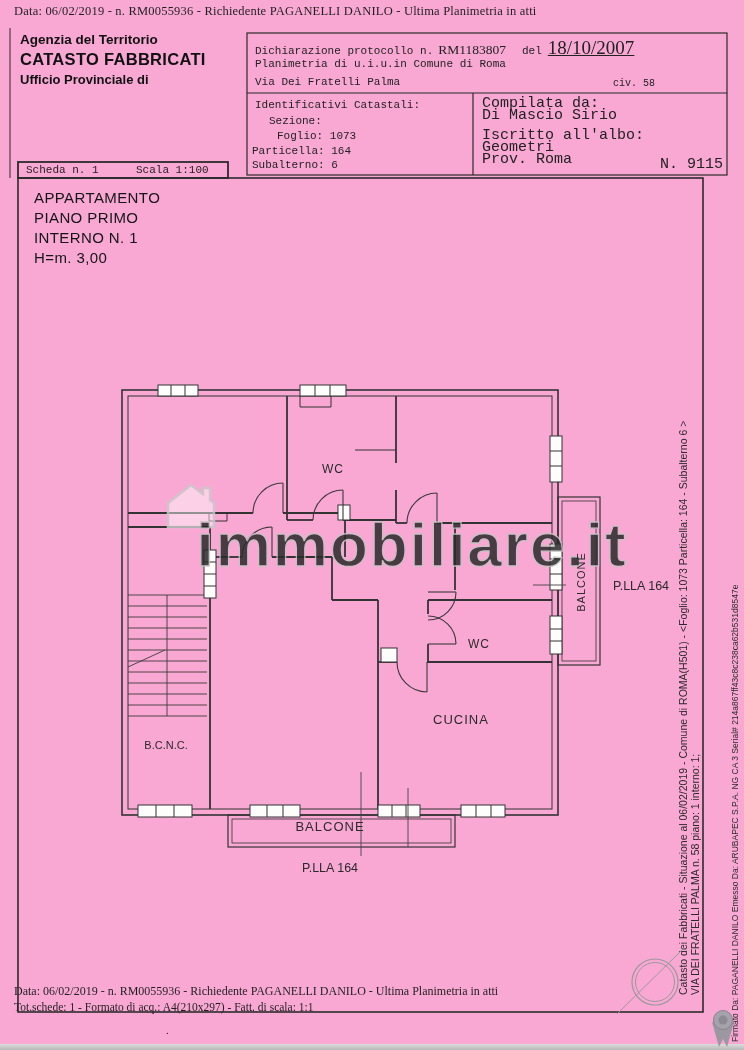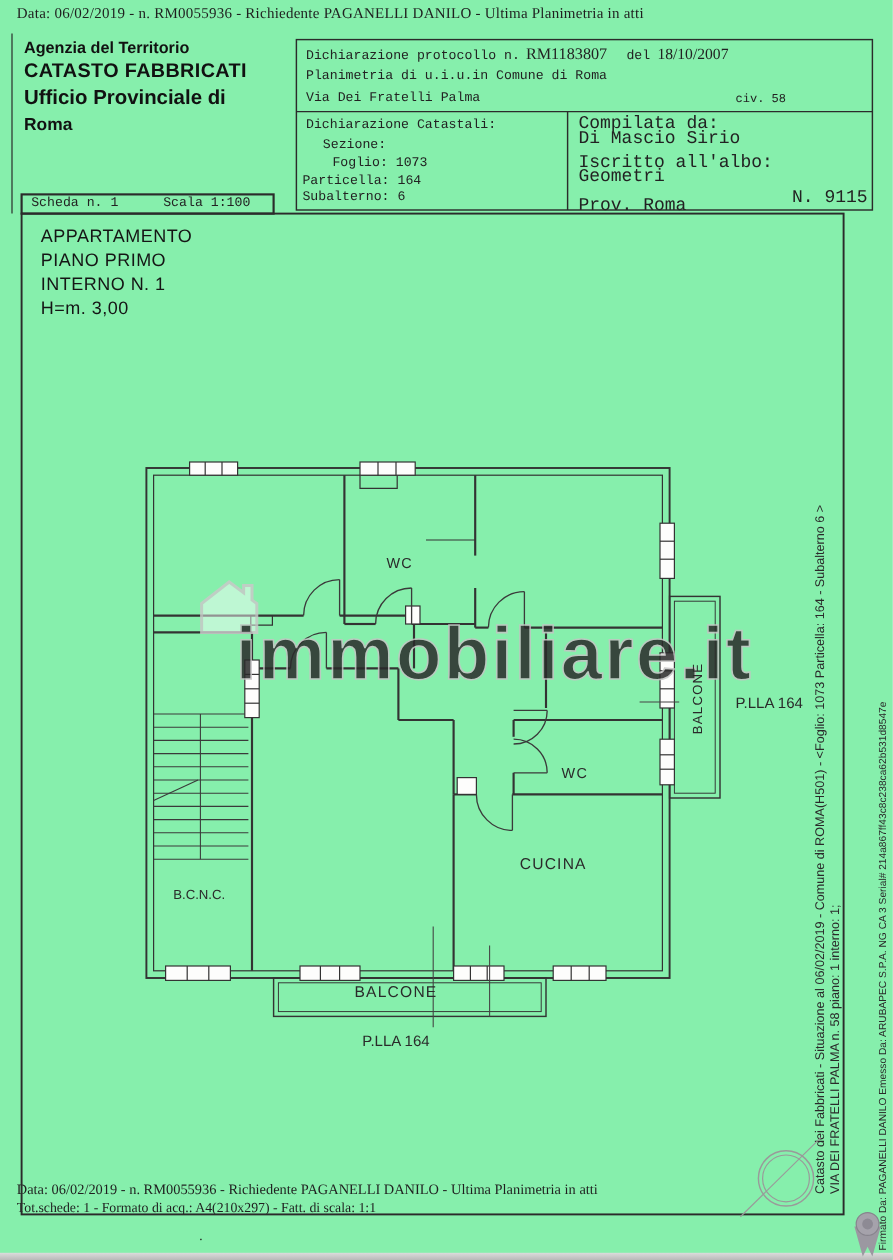--- a/index.html
+++ b/index.html
@@ -1,29 +1,29 @@
 <!DOCTYPE html>
 <html><head>
 <meta charset="utf-8">
 <style>
   html,body{margin:0;padding:0;background:#e8e8e8;}
-  .page{position:relative;width:744px;height:1050px;background:#86efac;overflow:hidden;
+  .page{position:relative;width:744px;height:1050px;background:#f9a8d4;overflow:hidden;
         font-family:"Liberation Sans",sans-serif;color:#222;}
   .abs{position:absolute;}
   .serif{font-family:"Liberation Serif",serif;}
   .mono{font-family:"Liberation Mono",monospace;}
   .top-line{top:4px;left:14px;font-size:12.5px;color:#1f1f1f;letter-spacing:.2px;}
   .agency{top:32px;left:20px;width:218px;text-align:left;font-weight:bold;color:#111;}
   .agency .l1{font-size:13.5px;}
   .agency .l2{font-size:16.5px;margin-top:3px;letter-spacing:.3px;}
-  .agency .l3{font-size:17px;margin-top:3px;}
+  .agency .l3{font-size:13px;margin-top:3px;}
   .agency .l4{font-size:14.5px;margin-top:4px;}
   .decl-row{position:absolute;white-space:nowrap;}
   .proto{font-family:"Liberation Serif",serif;font-size:13.5px;margin-left:5px;}
-  .dt{font-family:"Liberation Serif",serif;font-size:13px;margin-left:6px;}
+  .dt{font-family:"Liberation Serif",serif;font-size:19px;margin-left:6px;text-decoration:underline;}
   .dellbl{margin-left:16px;}
   .cad{font-size:11px;line-height:15px;}
   .comp{font-size:15px;line-height:12px;}
   .sheet{top:164px;font-size:11px;}
   .apt{left:34px;top:188px;font-size:15px;line-height:20px;letter-spacing:.4px;color:#151515;}
   .foot1{left:14px;top:984px;font-size:12px;color:#1f1f1f;}
   .foot2{left:14px;top:1001px;font-size:11.5px;color:#1f1f1f;}
   .dot{left:166px;top:1024px;font-size:11px;}
   .graybar{left:0;top:1044px;width:744px;height:6px;background:linear-gradient(#dcdcdc,#b9b9b9);}
   svg.overlay{position:absolute;left:0;top:0;z-index:5;pointer-events:none;}
@@ -34,46 +34,45 @@
 <body>
 
 <div class="page">
 
   <div class="abs top-line serif">Data: 06/02/2019 -  n. RM0055936 - Richiedente PAGANELLI DANILO - Ultima Planimetria in atti</div>
 
   <div class="abs agency">
     <div class="l1">Agenzia del Territorio</div>
     <div class="l2">CATASTO FABBRICATI</div>
     <div class="l3">Ufficio Provinciale di</div>
-    <div class="l4">Roma</div>
   </div>
 
   <div>
     <div class="abs decl-row mono" style="left:255px;top:37px;font-size:11px;">
       <span>Dichiarazione protocollo n.</span><span class="proto">RM1183807</span><span class="dellbl mono">del</span><span class="dt">18/10/2007</span>
     </div>
     <div class="abs decl-row mono" style="left:255px;top:58px;font-size:11px;">Planimetria di u.i.u.in Comune di Roma</div>
     <div class="abs decl-row mono" style="left:255px;top:76px;font-size:11px;">Via Dei Fratelli Palma</div>
     <div class="abs decl-row mono" style="left:613px;top:78px;font-size:10px;">civ. 58</div>
   </div>
 
   <div>
-    <div class="abs mono cad" style="left:255px;top:98px;">Dichiarazione Catastali:</div>
+    <div class="abs mono cad" style="left:255px;top:98px;">Identificativi Catastali:</div>
     <div class="abs mono cad" style="left:269px;top:114px;">Sezione:</div>
     <div class="abs mono cad" style="left:277px;top:129px;">Foglio: 1073</div>
     <div class="abs mono cad" style="left:252px;top:144px;">Particella: 164</div>
     <div class="abs mono cad" style="left:252px;top:158px;">Subalterno: 6</div>
   </div>
 
   <div>
     <div class="abs mono comp" style="left:482px;top:98px;">Compilata da:</div>
     <div class="abs mono comp" style="left:482px;top:110px;">Di Mascio Sirio</div>
     <div class="abs mono comp" style="left:482px;top:130px;">Iscritto all'albo:</div>
     <div class="abs mono comp" style="left:482px;top:142px;">Geometri</div>
-    <div class="abs mono comp" style="left:482px;top:166px;">Prov. Roma</div>
+    <div class="abs mono comp" style="left:482px;top:154px;">Prov. Roma</div>
     <div class="abs mono comp" style="left:660px;top:159px;">N. 9115</div>
   </div>
 
   <div>
     <div class="abs mono sheet" style="left:26px;">Scheda n. 1</div>
     <div class="abs mono sheet" style="left:136px;">Scala 1:100</div>
   </div>
 
   <div class="abs apt">
     <div>APPARTAMENTO</div>

